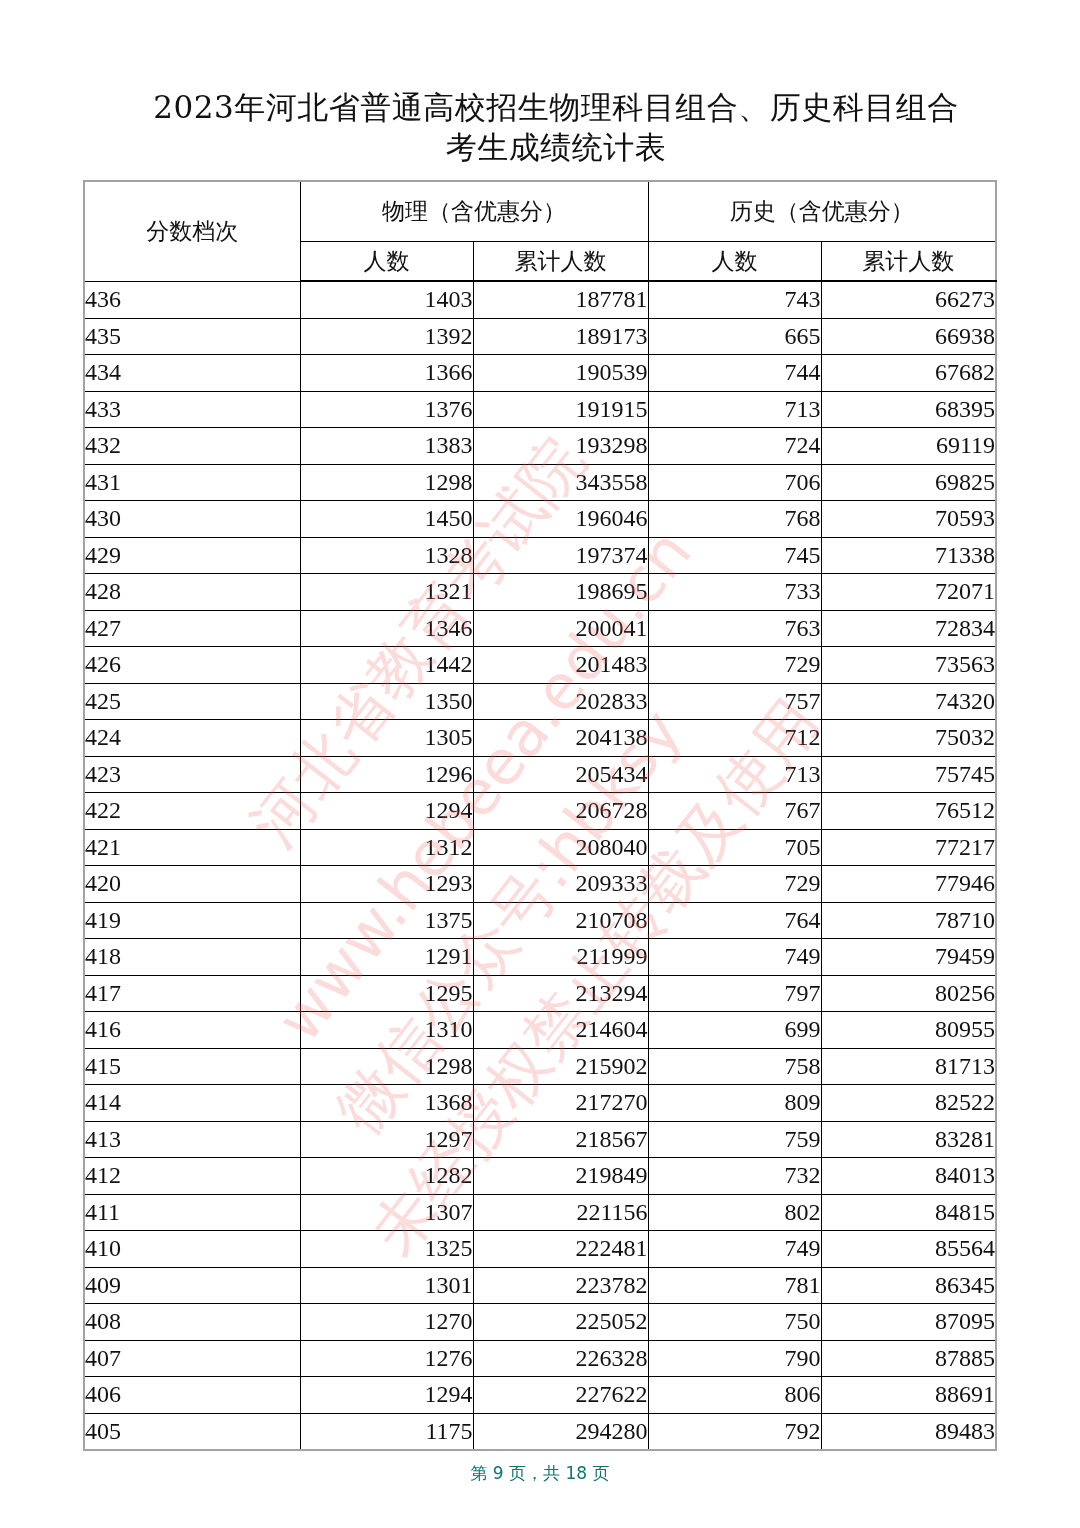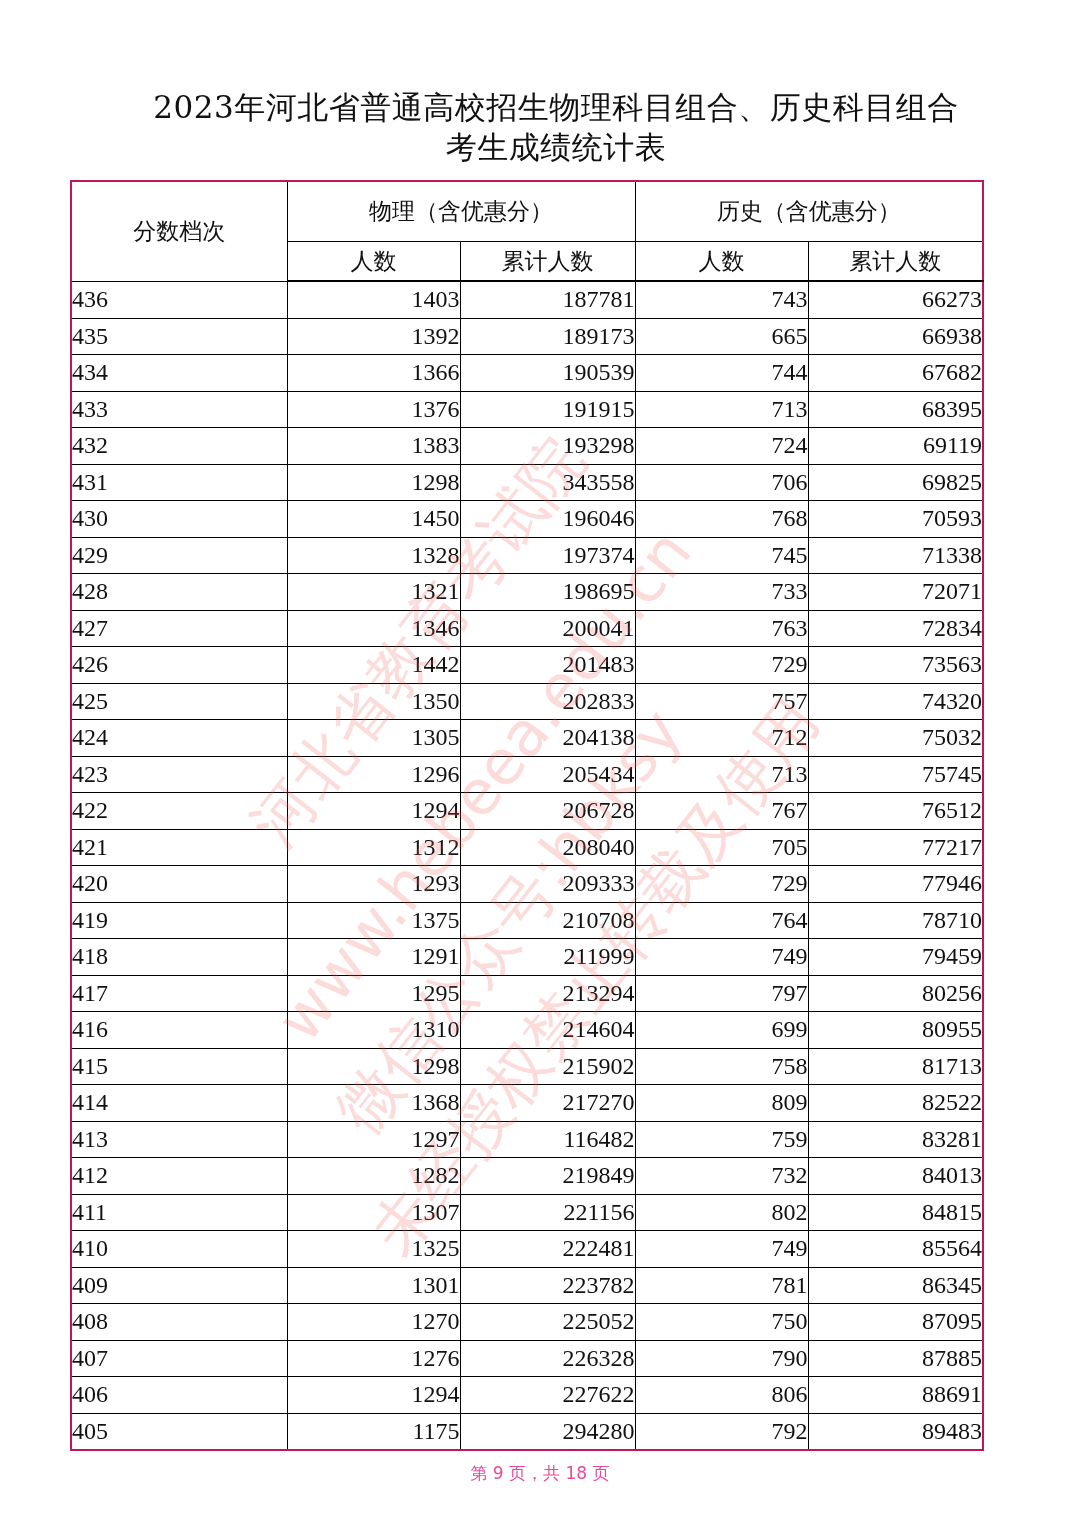--- a/index.html
+++ b/index.html
@@ -8,23 +8,23 @@
     font-family: "Liberation Serif", "DejaVu Serif", serif; color: #111;
   }
   .title {
     position: absolute; left: 0; width: 1080px; text-align: center;
     font-family: "DejaVu Serif", "Liberation Serif", serif;
     font-size: 31px; line-height: 38px; letter-spacing: 0.5px; padding-left: 16px;
   }
   .title.l1 { top: 88px; }
   .title.l2 { top: 128px; }
   table.stats {
-    position: absolute; left: 70px; top: 180px; width: 912px;
+    position: absolute; left: 83px; top: 180px; width: 912px;
     border-collapse: collapse; table-layout: fixed;
-    border: 2px solid #be185d;
+    border: 2px solid #a3a3a3;
   }
   table.stats col.c0 { width: 216px; }
   table.stats col.c1 { width: 173px; }
   table.stats col.c2 { width: 175px; }
   table.stats col.c3 { width: 173px; }
   table.stats col.c4 { width: 175px; }
   table.stats th, table.stats td {
     border: 1.5px solid #000; padding: 0;
   }
   table.stats th {
@@ -33,21 +33,21 @@
   }
   tr.h1 th { height: 59px; }
   tr.h2 th { height: 38px; border-bottom: 2.5px solid #000; }
   table.stats td {
     height: 35.5px; font-size: 24px; line-height: 35px;
   }
   td.score { }
   td.num { text-align: right; padding-right: 5px; }
   .footer {
     position: absolute; top: 1462px; left: 0; width: 1080px; text-align: center;
-    font-family: "DejaVu Sans", "Liberation Sans", sans-serif; font-size: 17px; color: #ec4899;
+    font-family: "DejaVu Sans", "Liberation Sans", sans-serif; font-size: 17px; color: #0f766e;
   }
   .watermark {
     position: absolute; left: 0; top: 0; width: 1080px; height: 1528px;
     pointer-events: none; overflow: hidden;
   }
   .wm-line {
     position: absolute; white-space: nowrap;
     color: rgba(240, 90, 90, 0.22);
     font-family: "DejaVu Sans", "Liberation Sans", sans-serif;
     font-size: 62px; transform-origin: 0 0; transform: rotate(-52deg);
@@ -238,21 +238,21 @@
       <tr>
         <td class="score">414</td>
         <td class="num">1368</td>
         <td class="num">217270</td>
         <td class="num">809</td>
         <td class="num">82522</td>
       </tr>
       <tr>
         <td class="score">413</td>
         <td class="num">1297</td>
-        <td class="num">116482</td>
+        <td class="num">218567</td>
         <td class="num">759</td>
         <td class="num">83281</td>
       </tr>
       <tr>
         <td class="score">412</td>
         <td class="num">1282</td>
         <td class="num">219849</td>
         <td class="num">732</td>
         <td class="num">84013</td>
       </tr>

